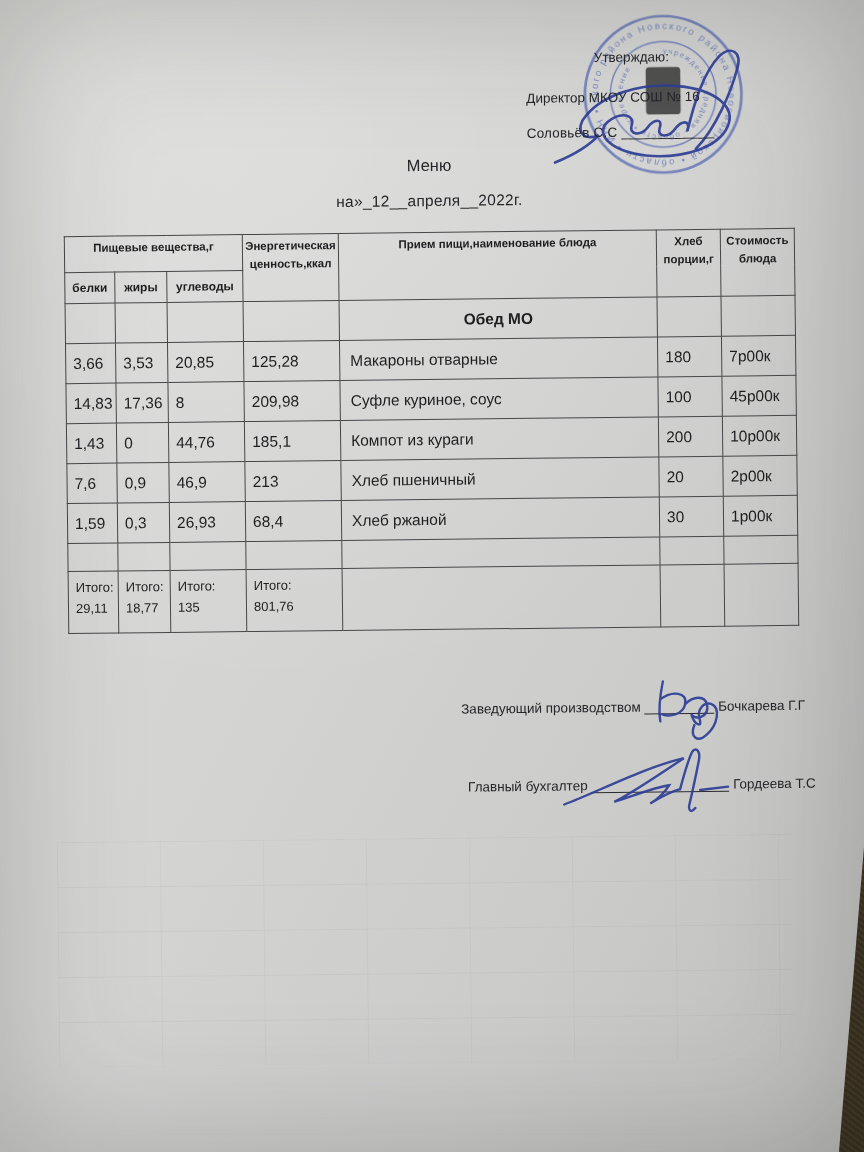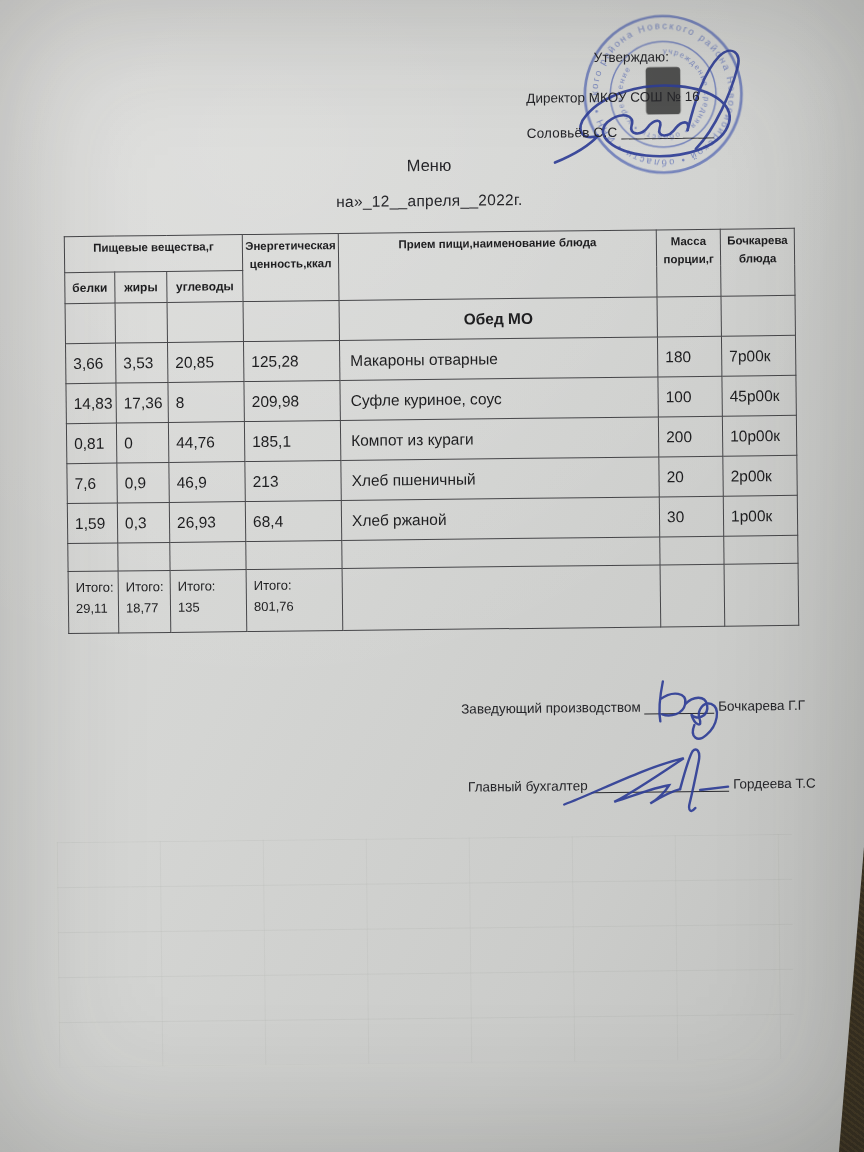--- a/index.html
+++ b/index.html
@@ -130,22 +130,22 @@
         <col style="width:96px">
           <col style="width:318px">
           <col style="width:64px">
           <col style="width:74px">
       </colgroup>
       <tbody>
           <tr class="h1">
         <th colspan="3">Пищевые вещества,г</th>
         <th rowspan="2">Энергетическая ценность,ккал</th>
         <th rowspan="2">Прием пищи,наименование блюда</th>
-        <th rowspan="2">Масса порции,г</th>
-        <th rowspan="2">Бочкарева блюда</th>
+        <th rowspan="2">Хлеб порции,г</th>
+        <th rowspan="2">Стоимость блюда</th>
       </tr>
       <tr class="h2">
         <th class="sub">белки</th>
         <th class="sub">жиры</th>
         <th class="sub">углеводы</th>
       </tr>
       <tr class="sec">
         <td></td>
             <td></td>
             <td></td>
@@ -167,21 +167,21 @@
       <tr class="data">
         <td class="num">14,83</td>
         <td class="num">17,36</td>
         <td class="num">8</td>
         <td class="num">209,98</td>
         <td class="dish">Суфле куриное, соус</td>
         <td class="num">100</td>
         <td class="num">45р00к</td>
       </tr>
       <tr class="data">
-        <td class="num">0,81</td>
+        <td class="num">1,43</td>
         <td class="num">0</td>
         <td class="num">44,76</td>
         <td class="num">185,1</td>
         <td class="dish">Компот из кураги</td>
         <td class="num">200</td>
         <td class="num">10р00к</td>
       </tr>
       <tr class="data">
         <td class="num">7,6</td>
         <td class="num">0,9</td>

